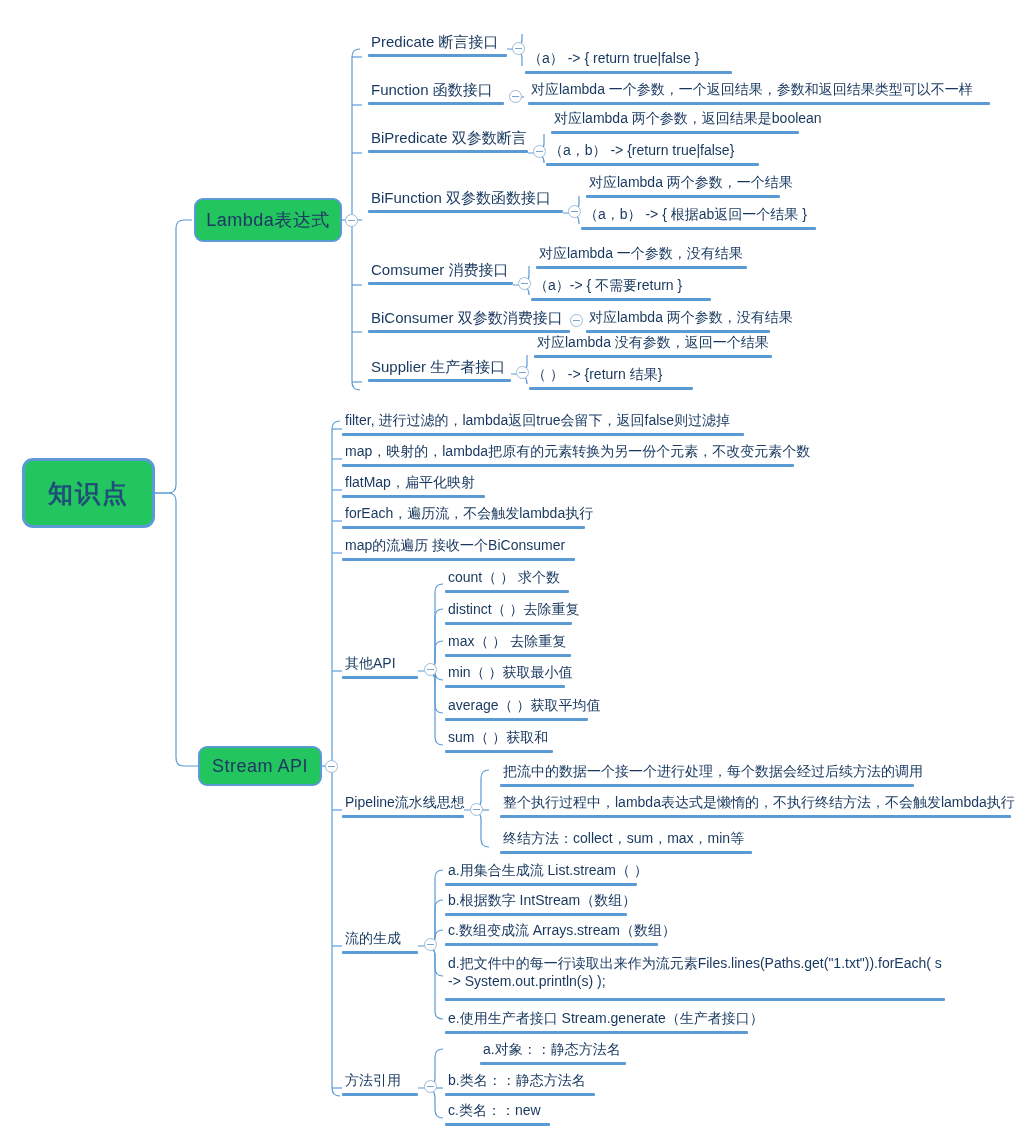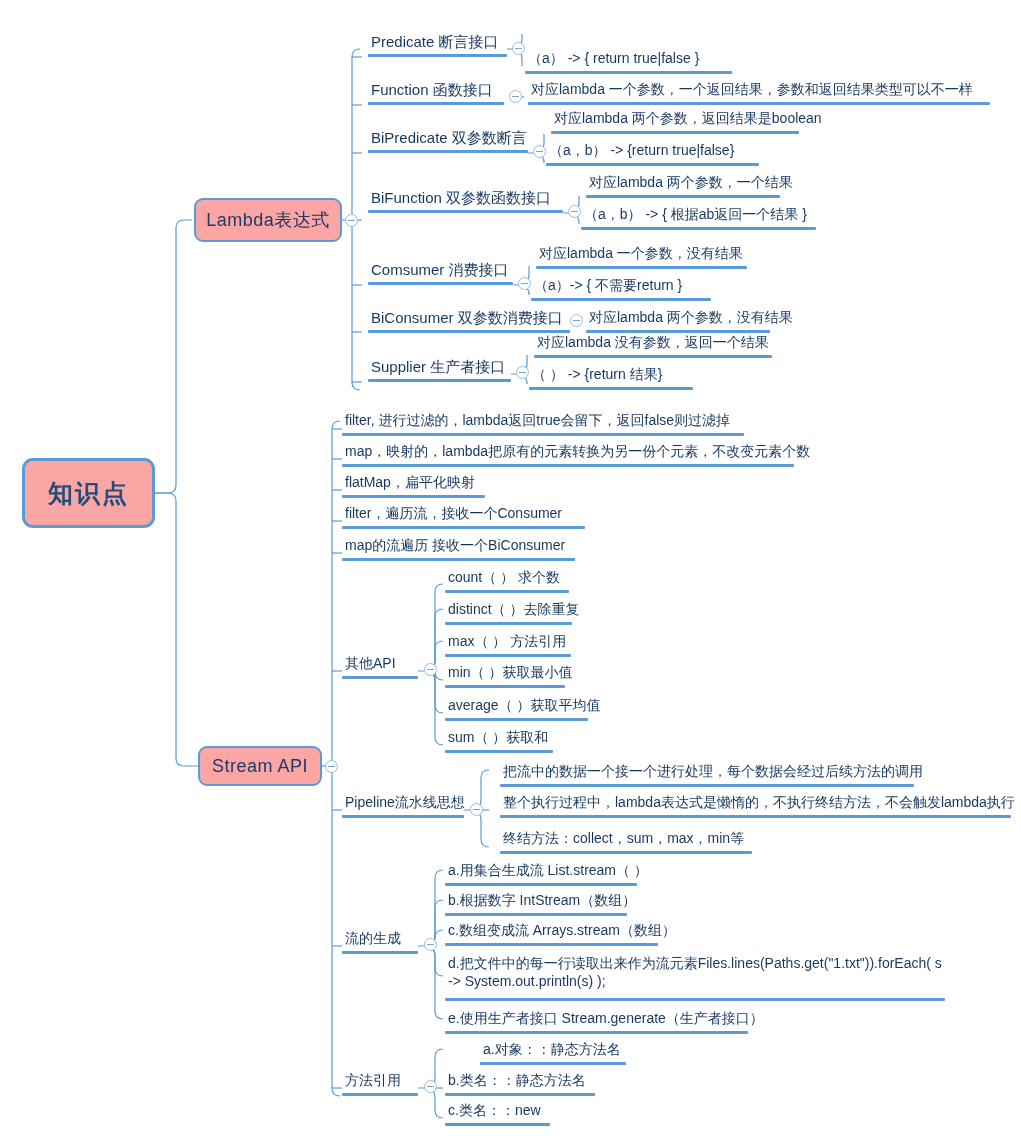--- a/index.html
+++ b/index.html
@@ -7,21 +7,21 @@
     width:1021px;height:1144px;position:relative;overflow:hidden;
     font-family:"Liberation Sans","DejaVu Sans",sans-serif;
     -webkit-font-smoothing:antialiased;
   }
   #canvas{position:absolute;left:0;top:0;width:1021px;height:1144px;}
   svg#links{position:absolute;left:0;top:0;width:1021px;height:1144px;pointer-events:none;}
 
   
   .boxnode{
     position:absolute;box-sizing:border-box;
-    background:#fca5a5;border:2px solid #5b9bd5;border-radius:9px;
+    background:#22c55e;border:2px solid #5b9bd5;border-radius:9px;
     display:flex;align-items:center;justify-content:center;
     color:#1f3864;white-space:nowrap;
   }
   .boxnode.root{
     border-width:3px;border-radius:11px;
     font-size:25px;font-weight:bold;letter-spacing:2px;color:#1f4e79;
   }
   .boxnode.lvl1{font-size:18px;font-weight:normal;color:#1f3864;letter-spacing:.5px;}
 
   
@@ -232,21 +232,21 @@
   </div>
   <div class="tnode s14" style="left:342px;top:443px;width:452px;height:24px;">
     <span>map，映射的，lambda把原有的元素转换为另一份个元素，不改变元素个数</span>
     <i class="bar" style="width:452px;"></i>
   </div>
   <div class="tnode s14" style="left:342px;top:474px;width:143px;height:24px;">
     <span>flatMap，扁平化映射</span>
     <i class="bar" style="width:143px;"></i>
   </div>
   <div class="tnode s14" style="left:342px;top:505px;width:243px;height:24px;">
-    <span>filter，遍历流，接收一个Consumer</span>
+    <span>forEach，遍历流，不会触发lambda执行</span>
     <i class="bar" style="width:243px;"></i>
   </div>
   <div class="tnode s14" style="left:342px;top:537px;width:233px;height:24px;">
     <span>map的流遍历 接收一个BiConsumer</span>
     <i class="bar" style="width:233px;"></i>
   </div>
 
   <div class="tnode s14" style="left:342px;top:655px;width:76px;height:24px;">
     <span>其他API</span>
     <i class="bar" style="width:76px;"></i>
@@ -255,21 +255,21 @@
 
   <div class="tnode s14" style="left:445px;top:569px;width:124px;height:24px;">
     <span>count（ ） 求个数</span>
     <i class="bar" style="width:124px;"></i>
   </div>
   <div class="tnode s14" style="left:445px;top:601px;width:127px;height:24px;">
     <span>distinct（ ）去除重复</span>
     <i class="bar" style="width:127px;"></i>
   </div>
   <div class="tnode s14" style="left:445px;top:633px;width:126px;height:24px;">
-    <span>max（ ） 方法引用</span>
+    <span>max（ ） 去除重复</span>
     <i class="bar" style="width:126px;"></i>
   </div>
   <div class="tnode s14" style="left:445px;top:664px;width:120px;height:24px;">
     <span>min（ ）获取最小值</span>
     <i class="bar" style="width:120px;"></i>
   </div>
   <div class="tnode s14" style="left:445px;top:697px;width:143px;height:24px;">
     <span>average（ ）获取平均值</span>
     <i class="bar" style="width:143px;"></i>
   </div>

